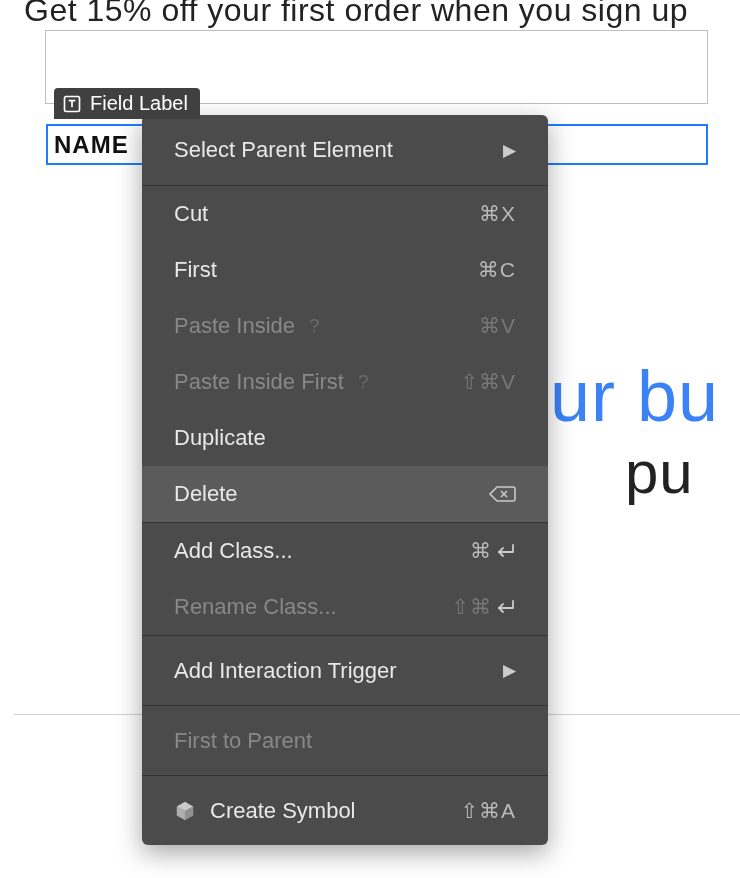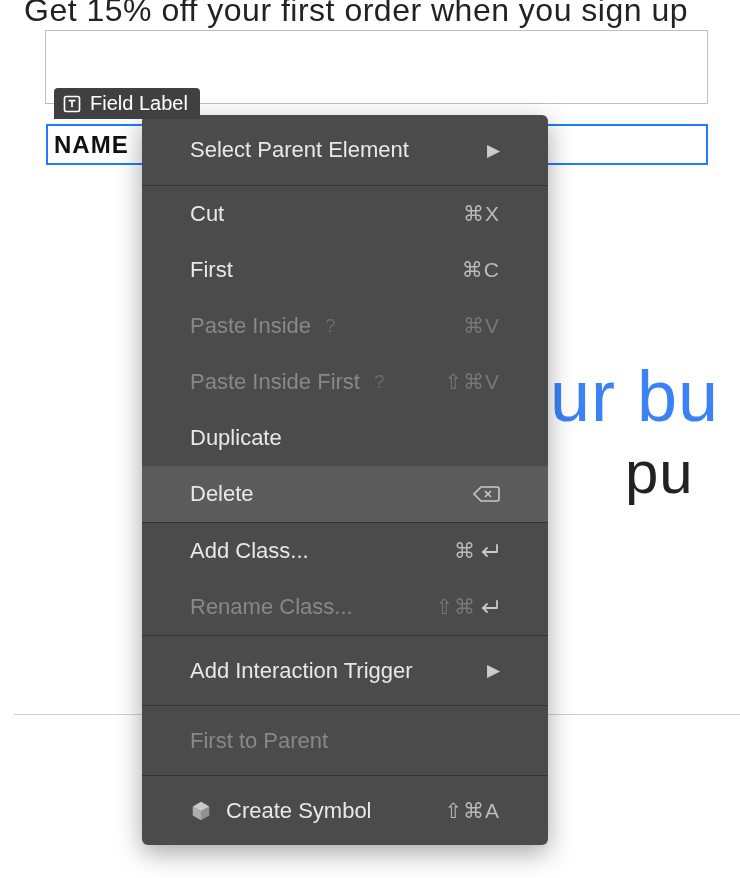--- a/index.html
+++ b/index.html
@@ -110,21 +110,21 @@
       border-radius: 6px;
       box-shadow: 0 8px 26px rgba(0,0,0,0.35);
       overflow: hidden;
       font-size: 22px;
       color: #e8e8e8;
     }
     .menu-item {
       display: flex;
       align-items: center;
       justify-content: space-between;
-      padding: 0 48px;
+      padding: 0 32px;
       height: 56px;
       white-space: nowrap;
     }
     .menu-item.tall { height: 69px; }
     .menu-item.header { height: 70px; }
     .menu-item.hover {
       background: #5b5b5b;
     }
     .menu-item.disabled {
       color: #888;

